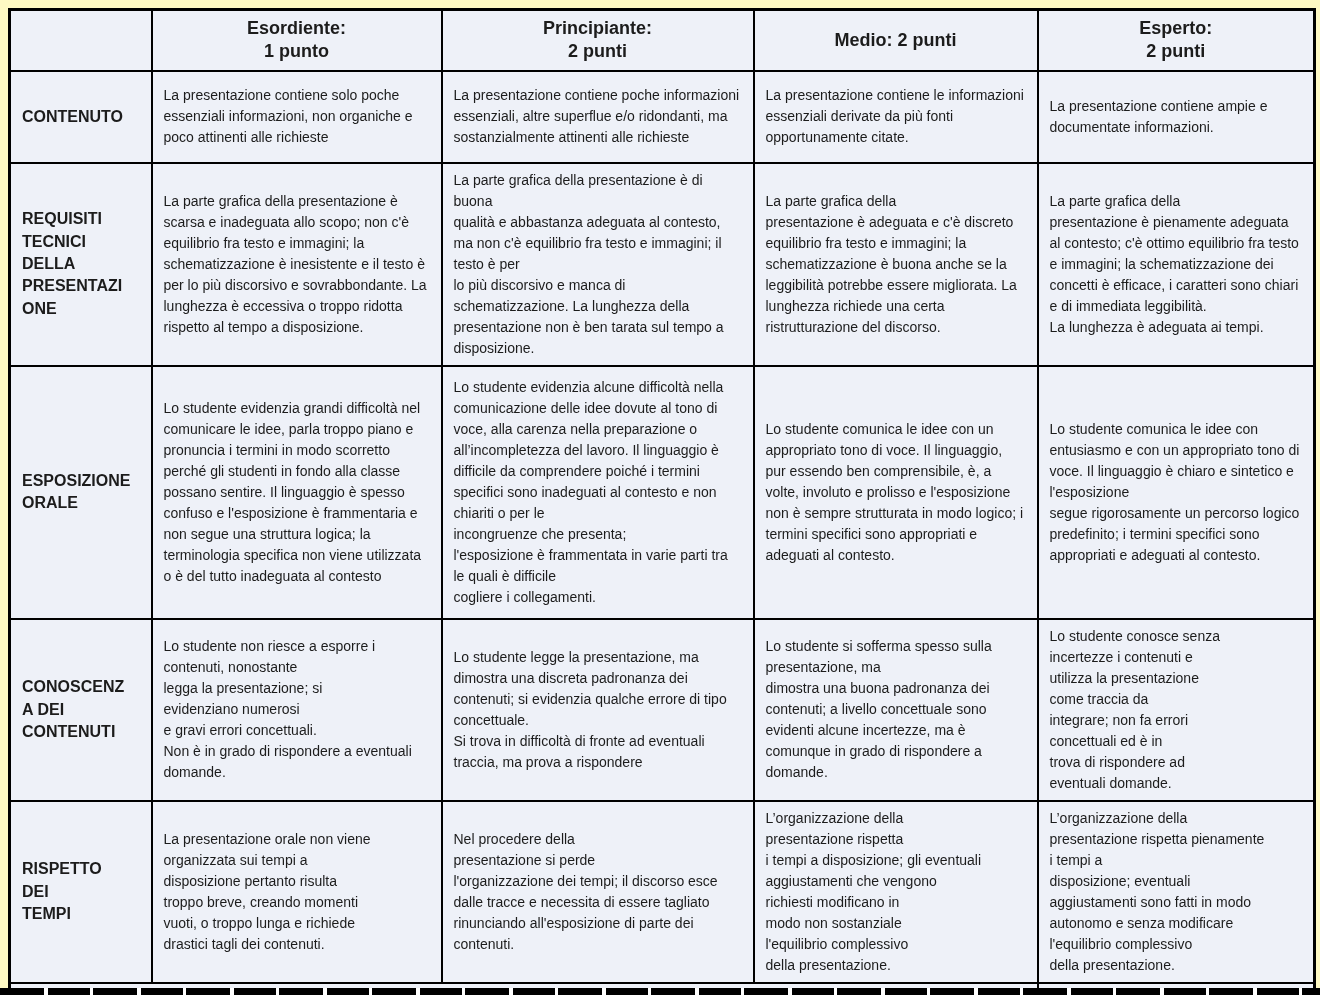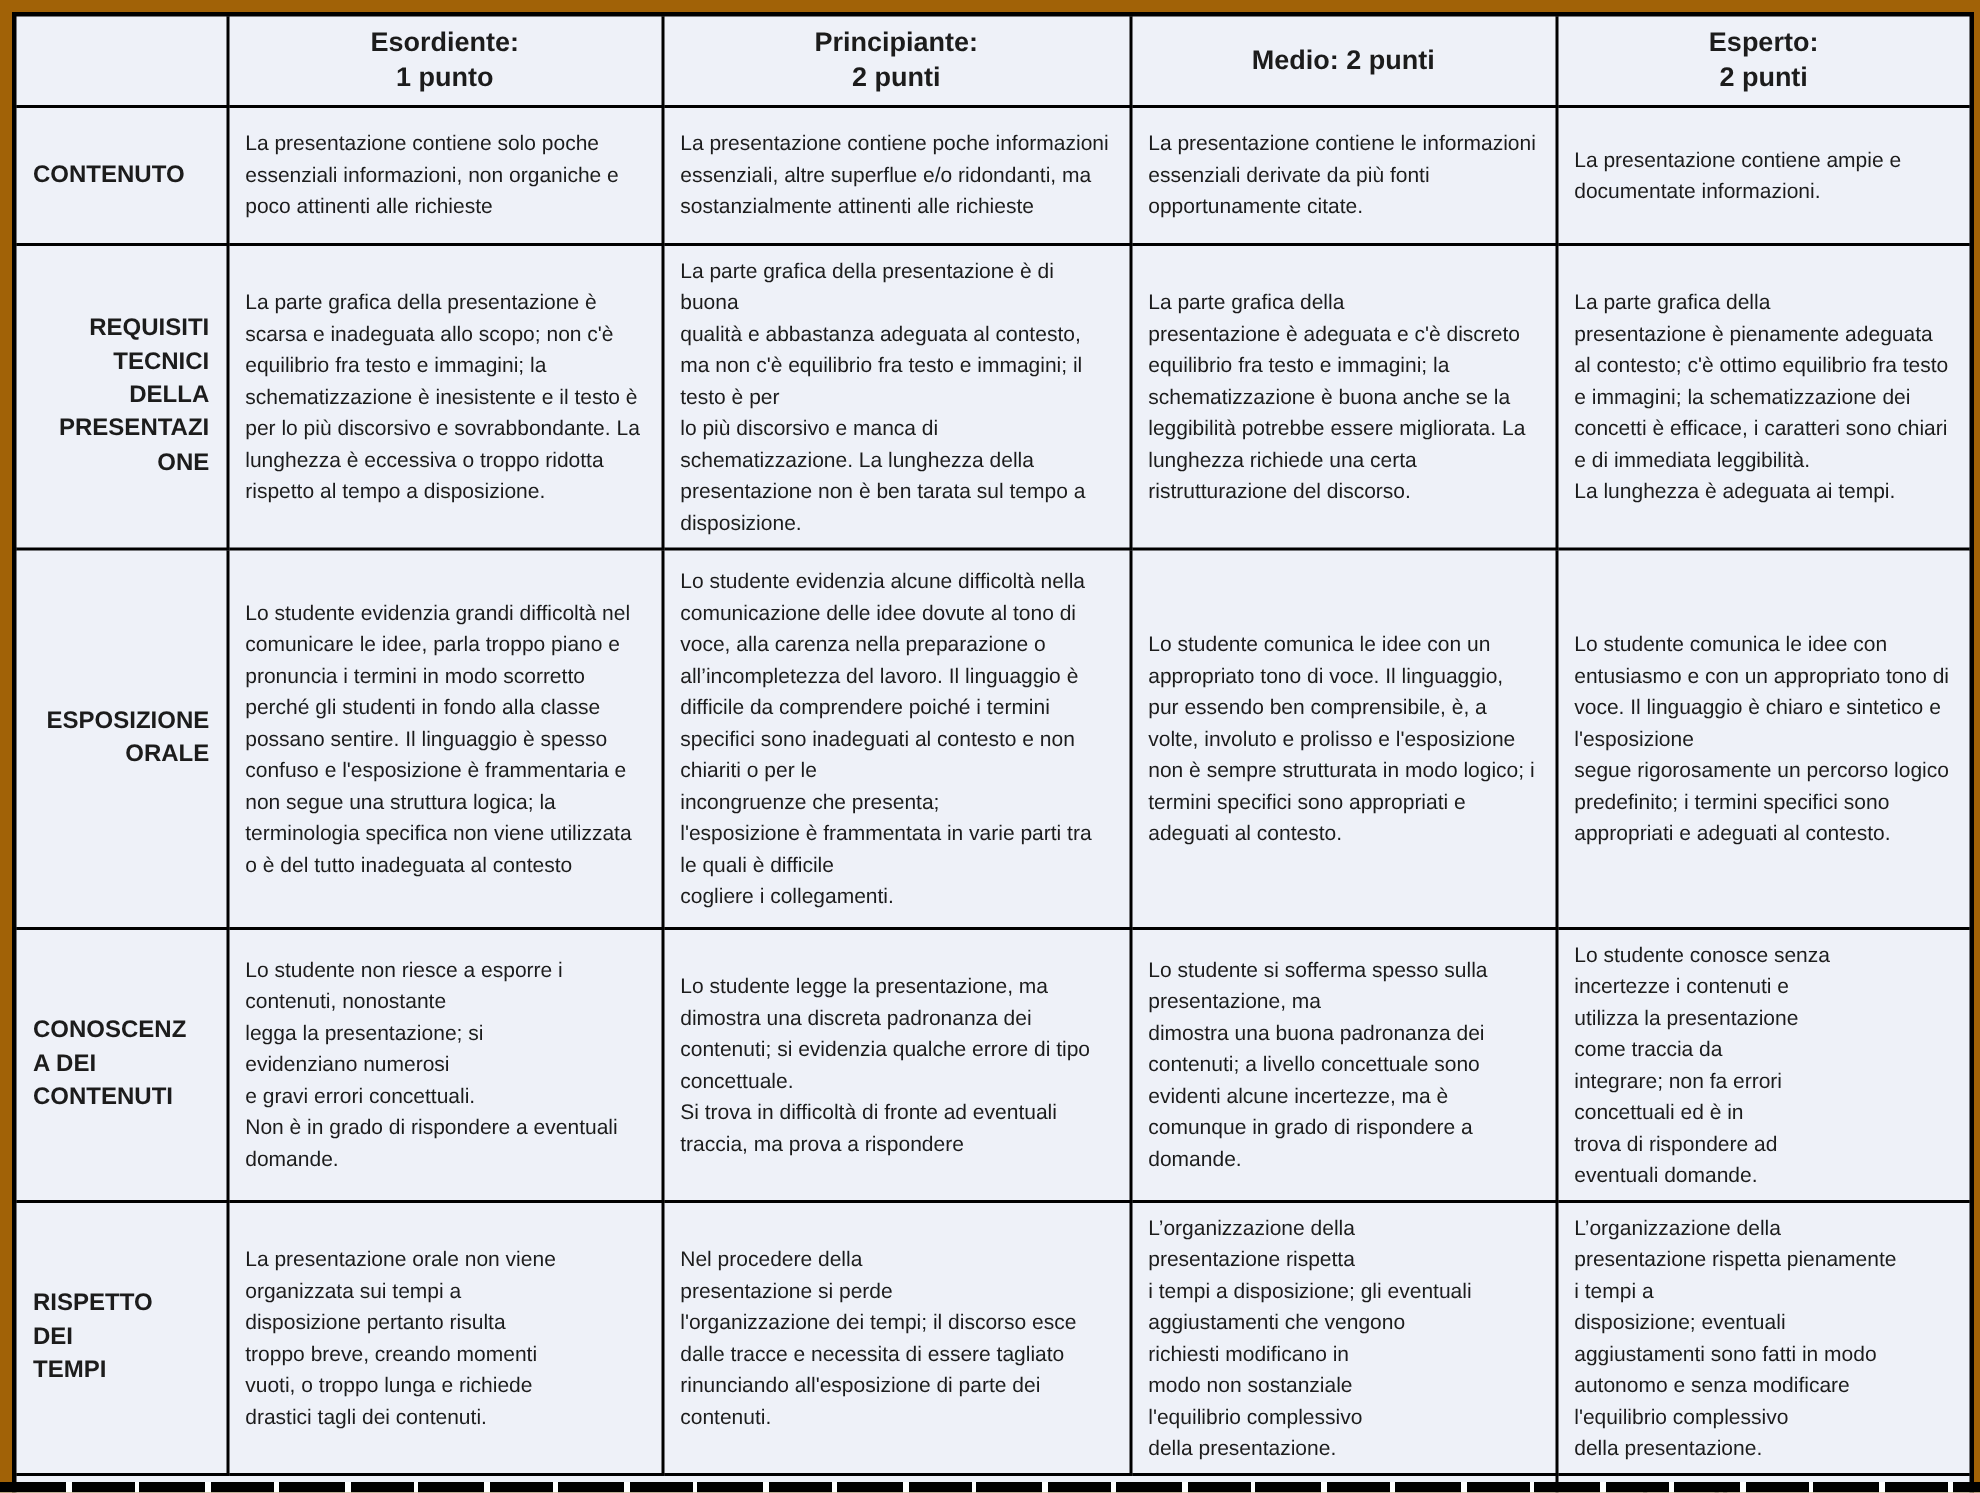--- a/index.html
+++ b/index.html
@@ -4,42 +4,42 @@
 <style>
   :root{
     --cell-bg:#eef1f8;
     --border:#000000;
     --text:#1c1c1c;
   }
   *{box-sizing:border-box;}
   html,body{margin:0;padding:0;background:#ffffff;}
   body{font-family:"Liberation Sans","DejaVu Sans",sans-serif;color:var(--text);}
   .page{
-    width:1320px;height:995px;background:#a16207;
+    width:1320px;height:995px;background:#fef9c3;
     padding:8px 7px 0 8px;position:relative;overflow:hidden;
   }
   table.rubric{
     width:1305px;table-layout:fixed;border-collapse:collapse;
     border:3px solid var(--border);
   }
   table.rubric th,table.rubric td{
     border:2px solid var(--border);
     background:var(--cell-bg);
     vertical-align:middle;
     padding:6px 11px;
   }
   thead th{
     text-align:center;font-weight:bold;font-size:18px;line-height:1.3;
   }
   th.row-label{
     font-weight:bold;font-size:16px;line-height:1.4;
     padding:6px 8px 6px 12px;
   }
   th.align-left{text-align:left;}
-  th.align-center{text-align:right;}
+  th.align-center{text-align:left;}
   td.desc{
     font-size:14px;line-height:1.5;text-align:left;
   }
   .wrap{white-space:pre-line;}
   tfoot td{
     font-weight:bold;font-size:20px;
   }
   td.scale-cell{text-align:center;padding:6px 4px;}
   .scale-seg{display:inline-block;margin:0 15px;white-space:nowrap;}
   td.total-cell{text-align:left;padding-left:14px;}

